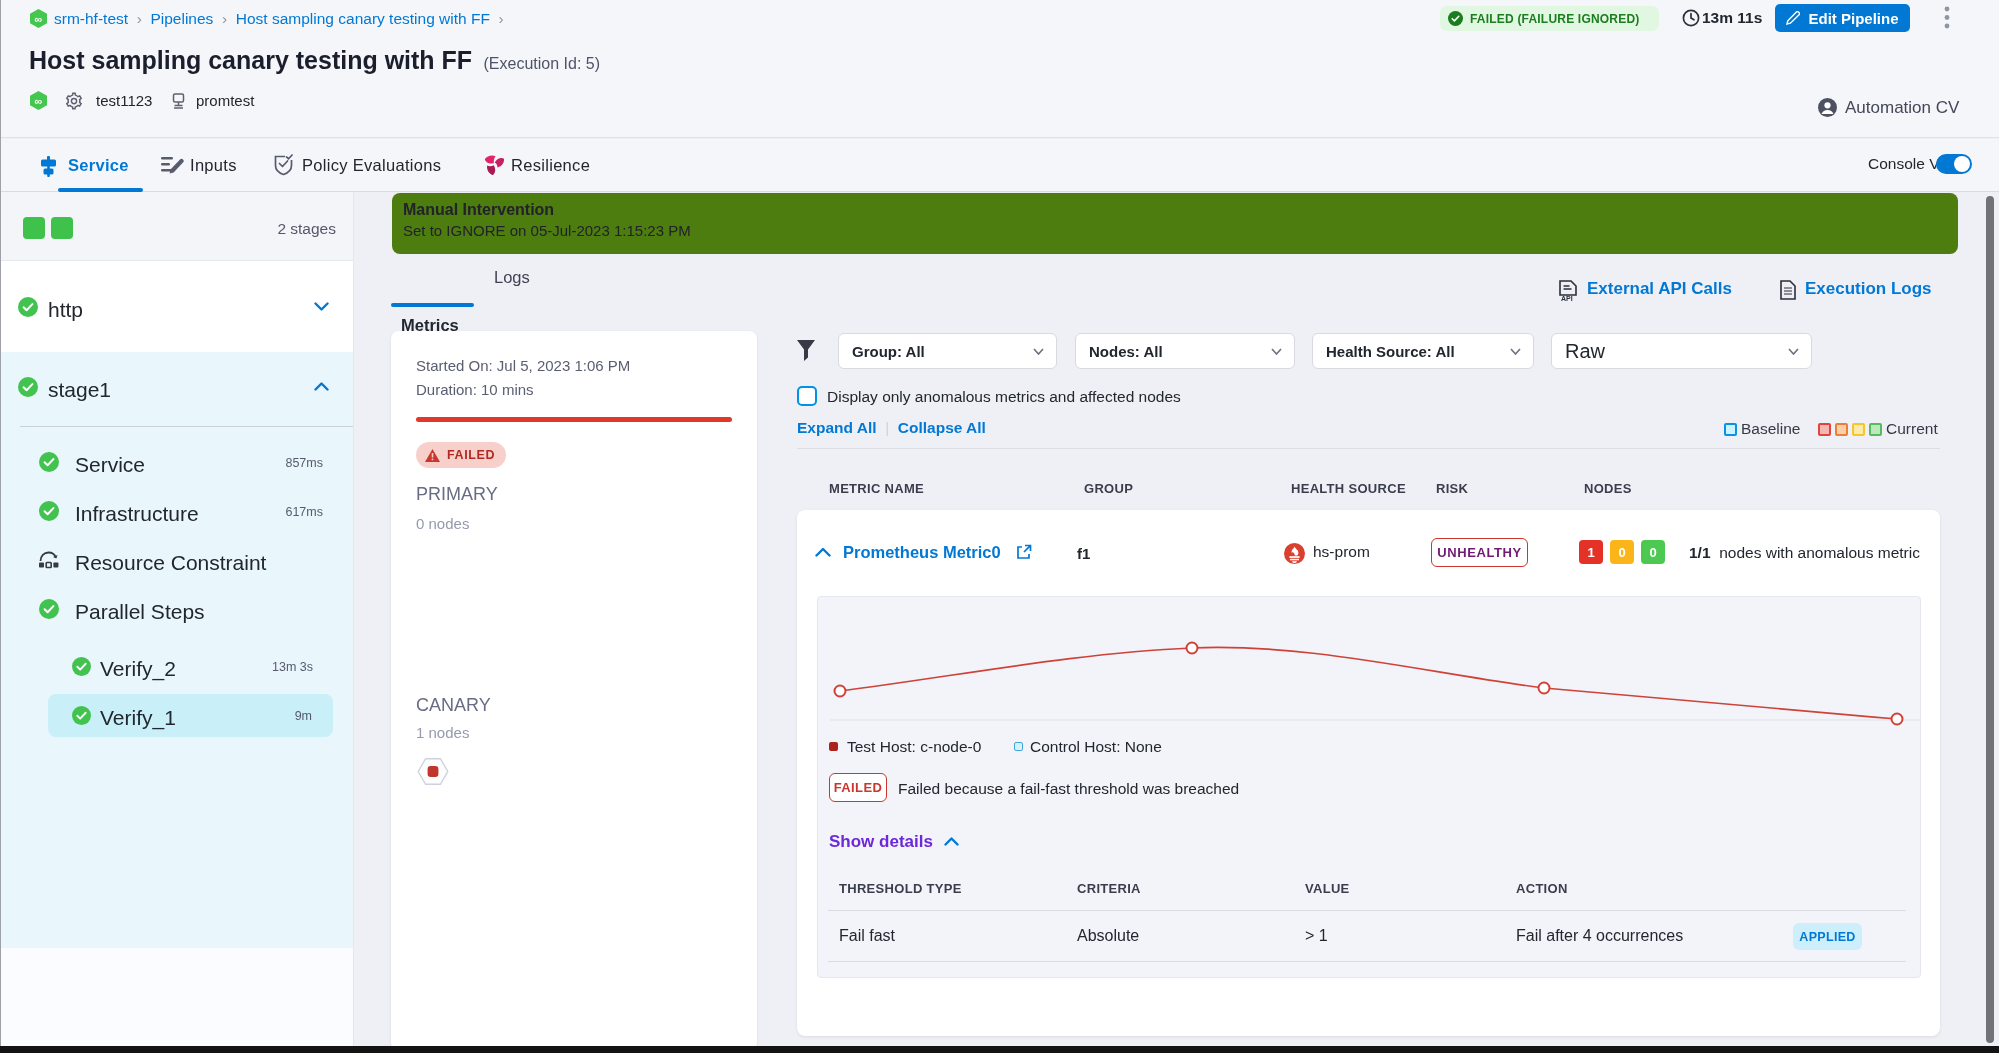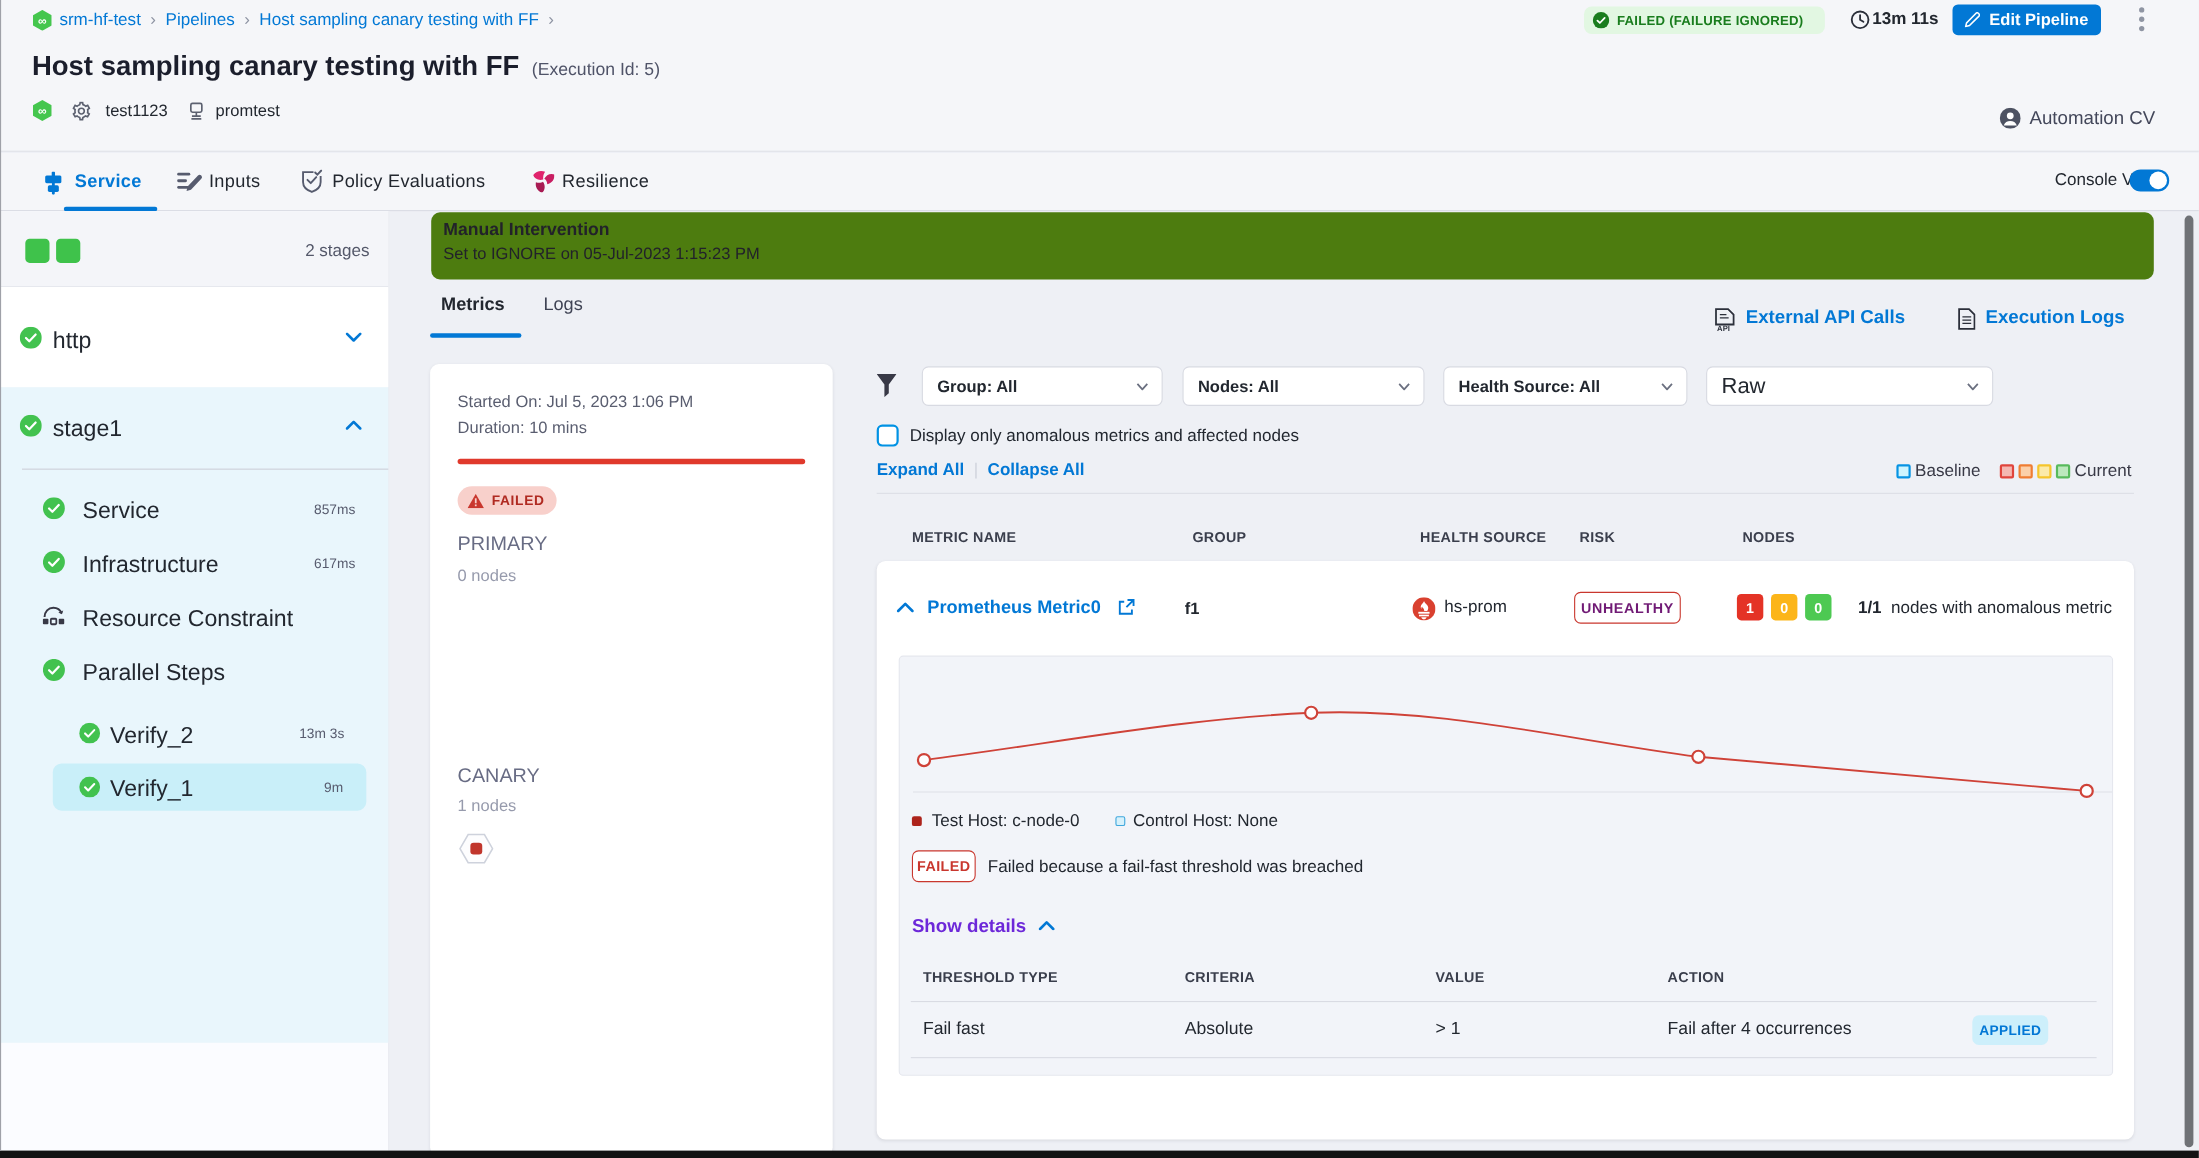--- a/index.html
+++ b/index.html
@@ -236,21 +236,21 @@
     <svg class="abs ck" style="left:72px;top:354px" width="19" height="19" viewBox="0 0 20 20">
         <circle cx="10" cy="10" r="10" fill="#42c24f"></circle>
         <path d="M5.6 10.3l3 3 5.8-6.2" stroke="#fff" stroke-width="2" fill="none" stroke-linecap="round" stroke-linejoin="round"></path>
       </svg>
     <span class="abs sb-label" style="left:100px;top:354px;">Verify_1</span>
     <span class="abs sb-time" style="right:41px;top:357px;">9m</span>
   </div>
 </div>
 
 <div class="banner"><b>Manual Intervention</b><div>Set to IGNORE on 05-Jul-2023 1:15:23 PM</div></div>
-<div class="mtab" style="left:401px;font-weight:bold;color:#22272f;">Metrics</div>
+<div class="mtab" style="left:401px;font-weight:bold;color:#22272f;margin-top:48px;">Metrics</div>
 <div class="mtab" style="left:494px;color:#3f4354;">Logs</div>
 <div class="mtab-underline"></div>
 
 <div class="card-left">
   <div class="abs cl-grey" style="left:25px;top:26px;">Started On: Jul 5, 2023 1:06 PM</div>
   <div class="abs cl-grey" style="left:25px;top:50px;">Duration: 10 mins</div>
   <div class="redline"></div>
   <div class="failedpill">
     <svg width="15" height="13" viewBox="0 0 15 13">
         <path d="M7.5 0L15 13H0z" fill="#c9372e"></path>

